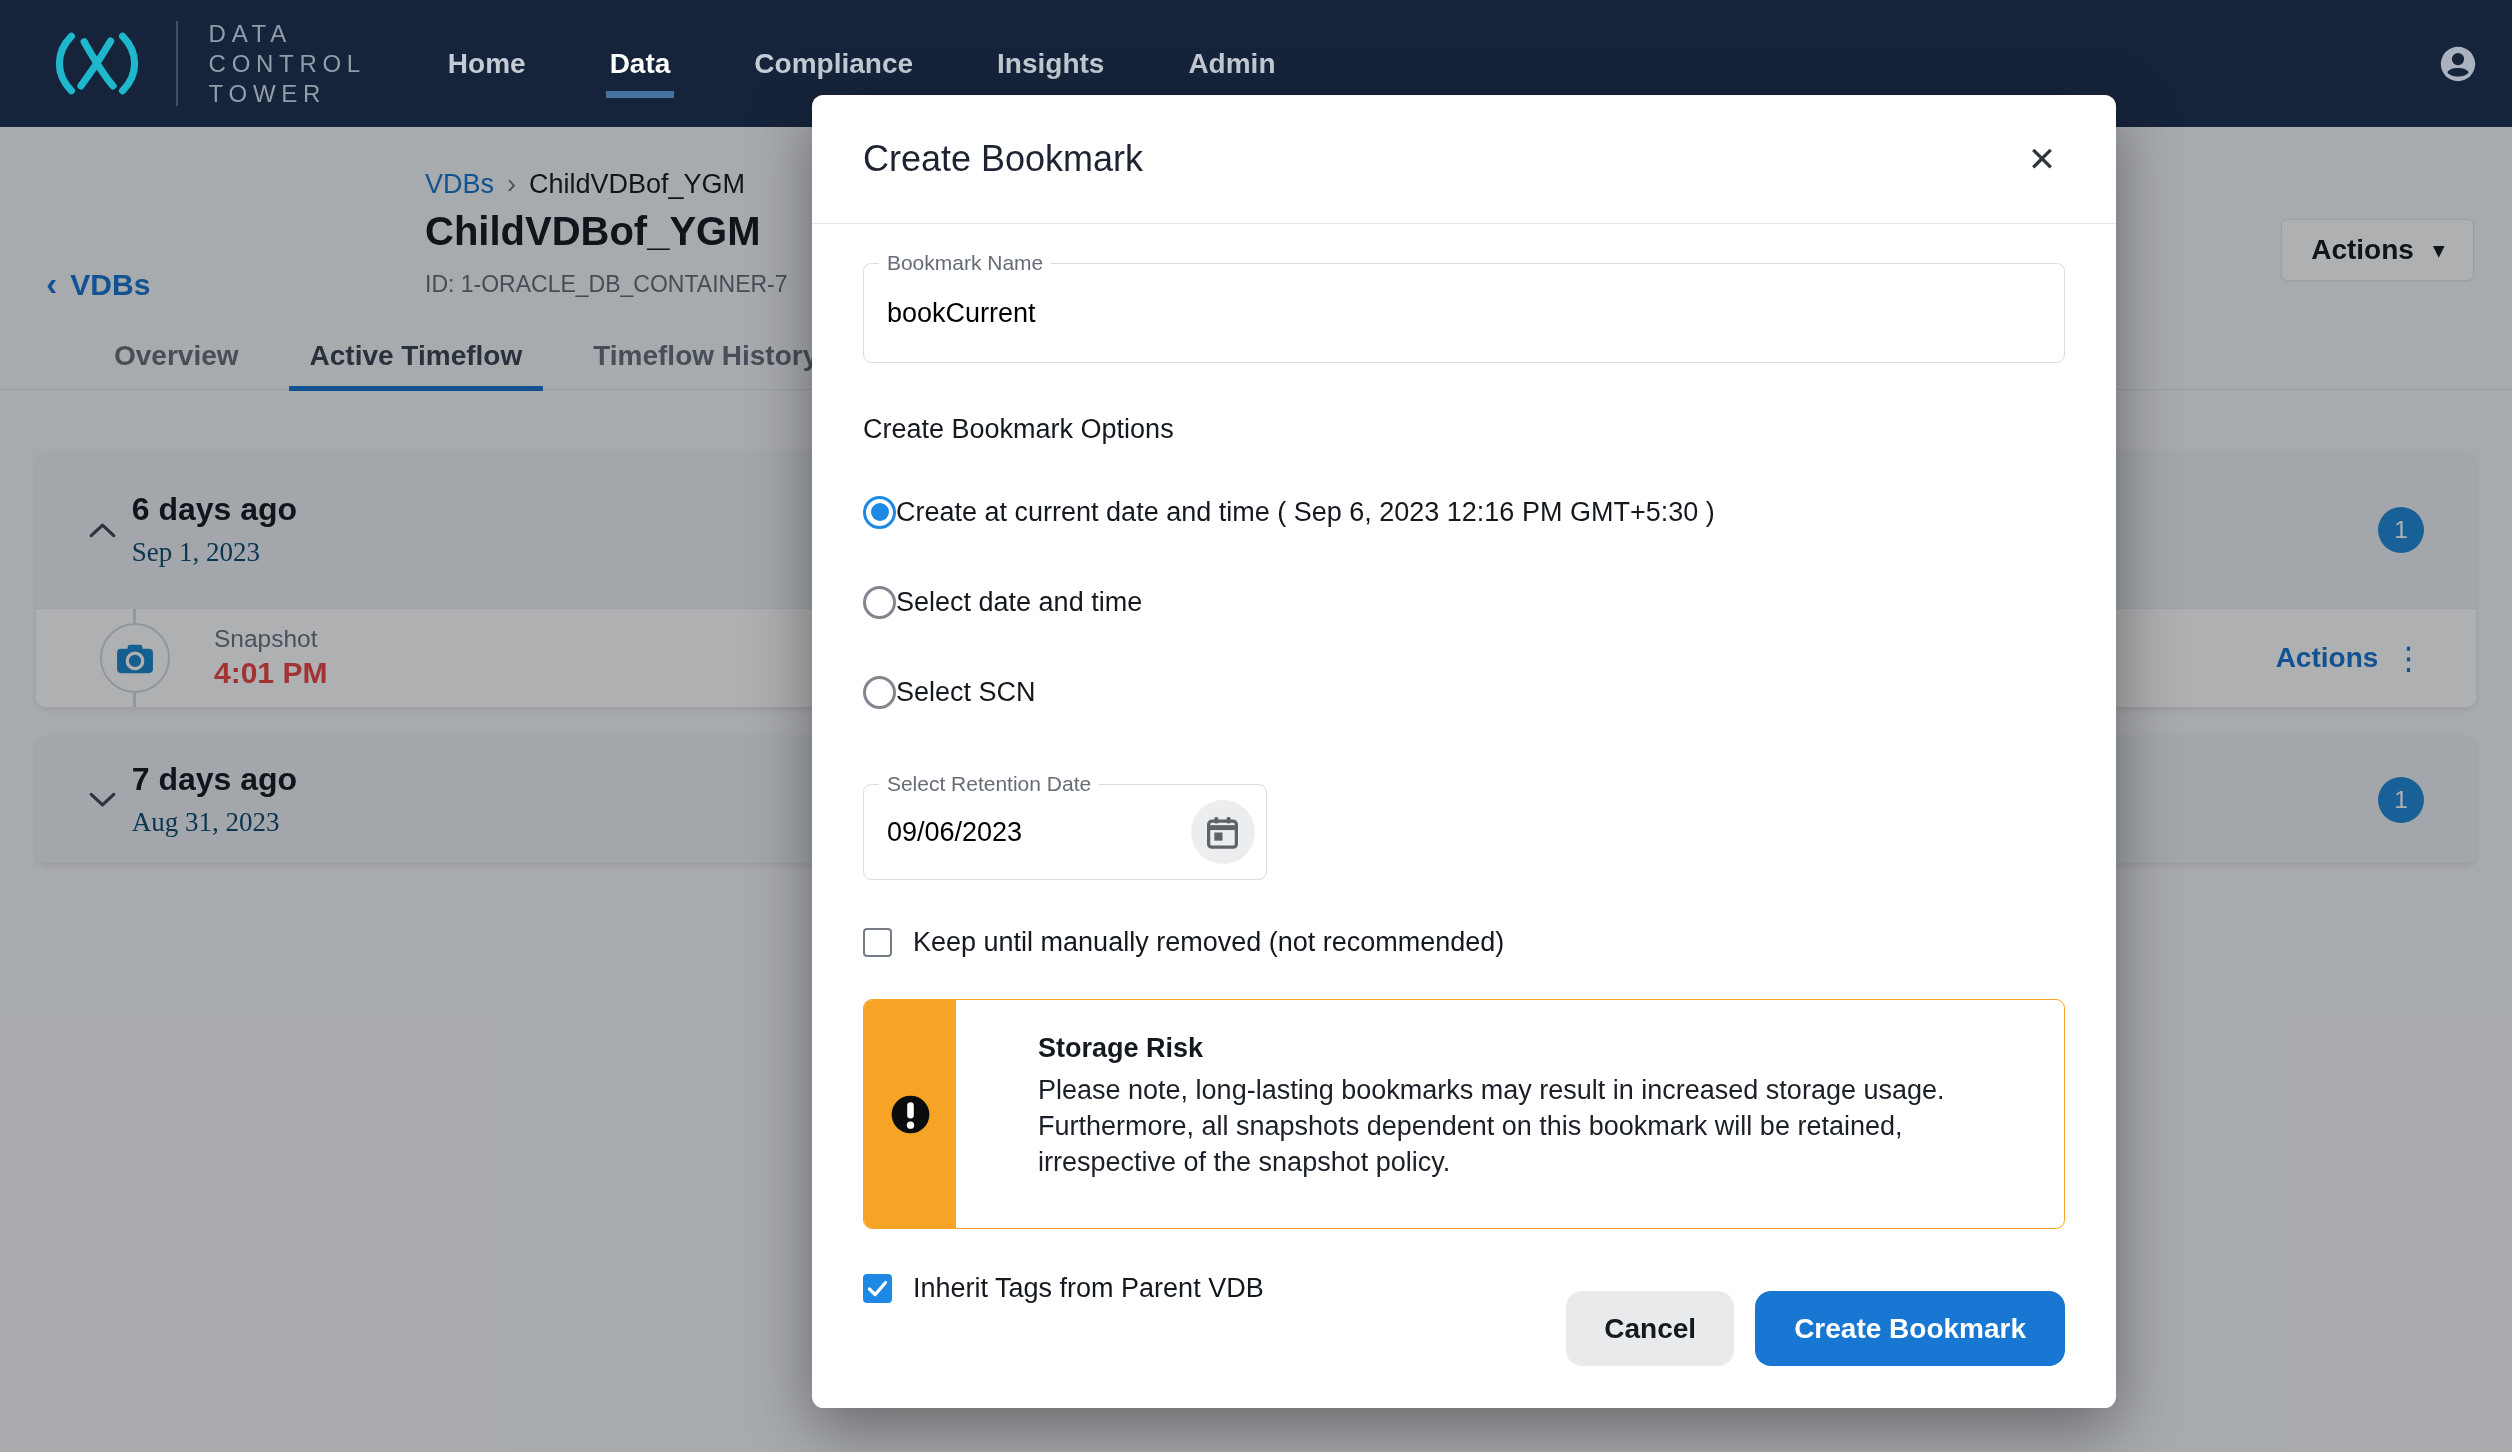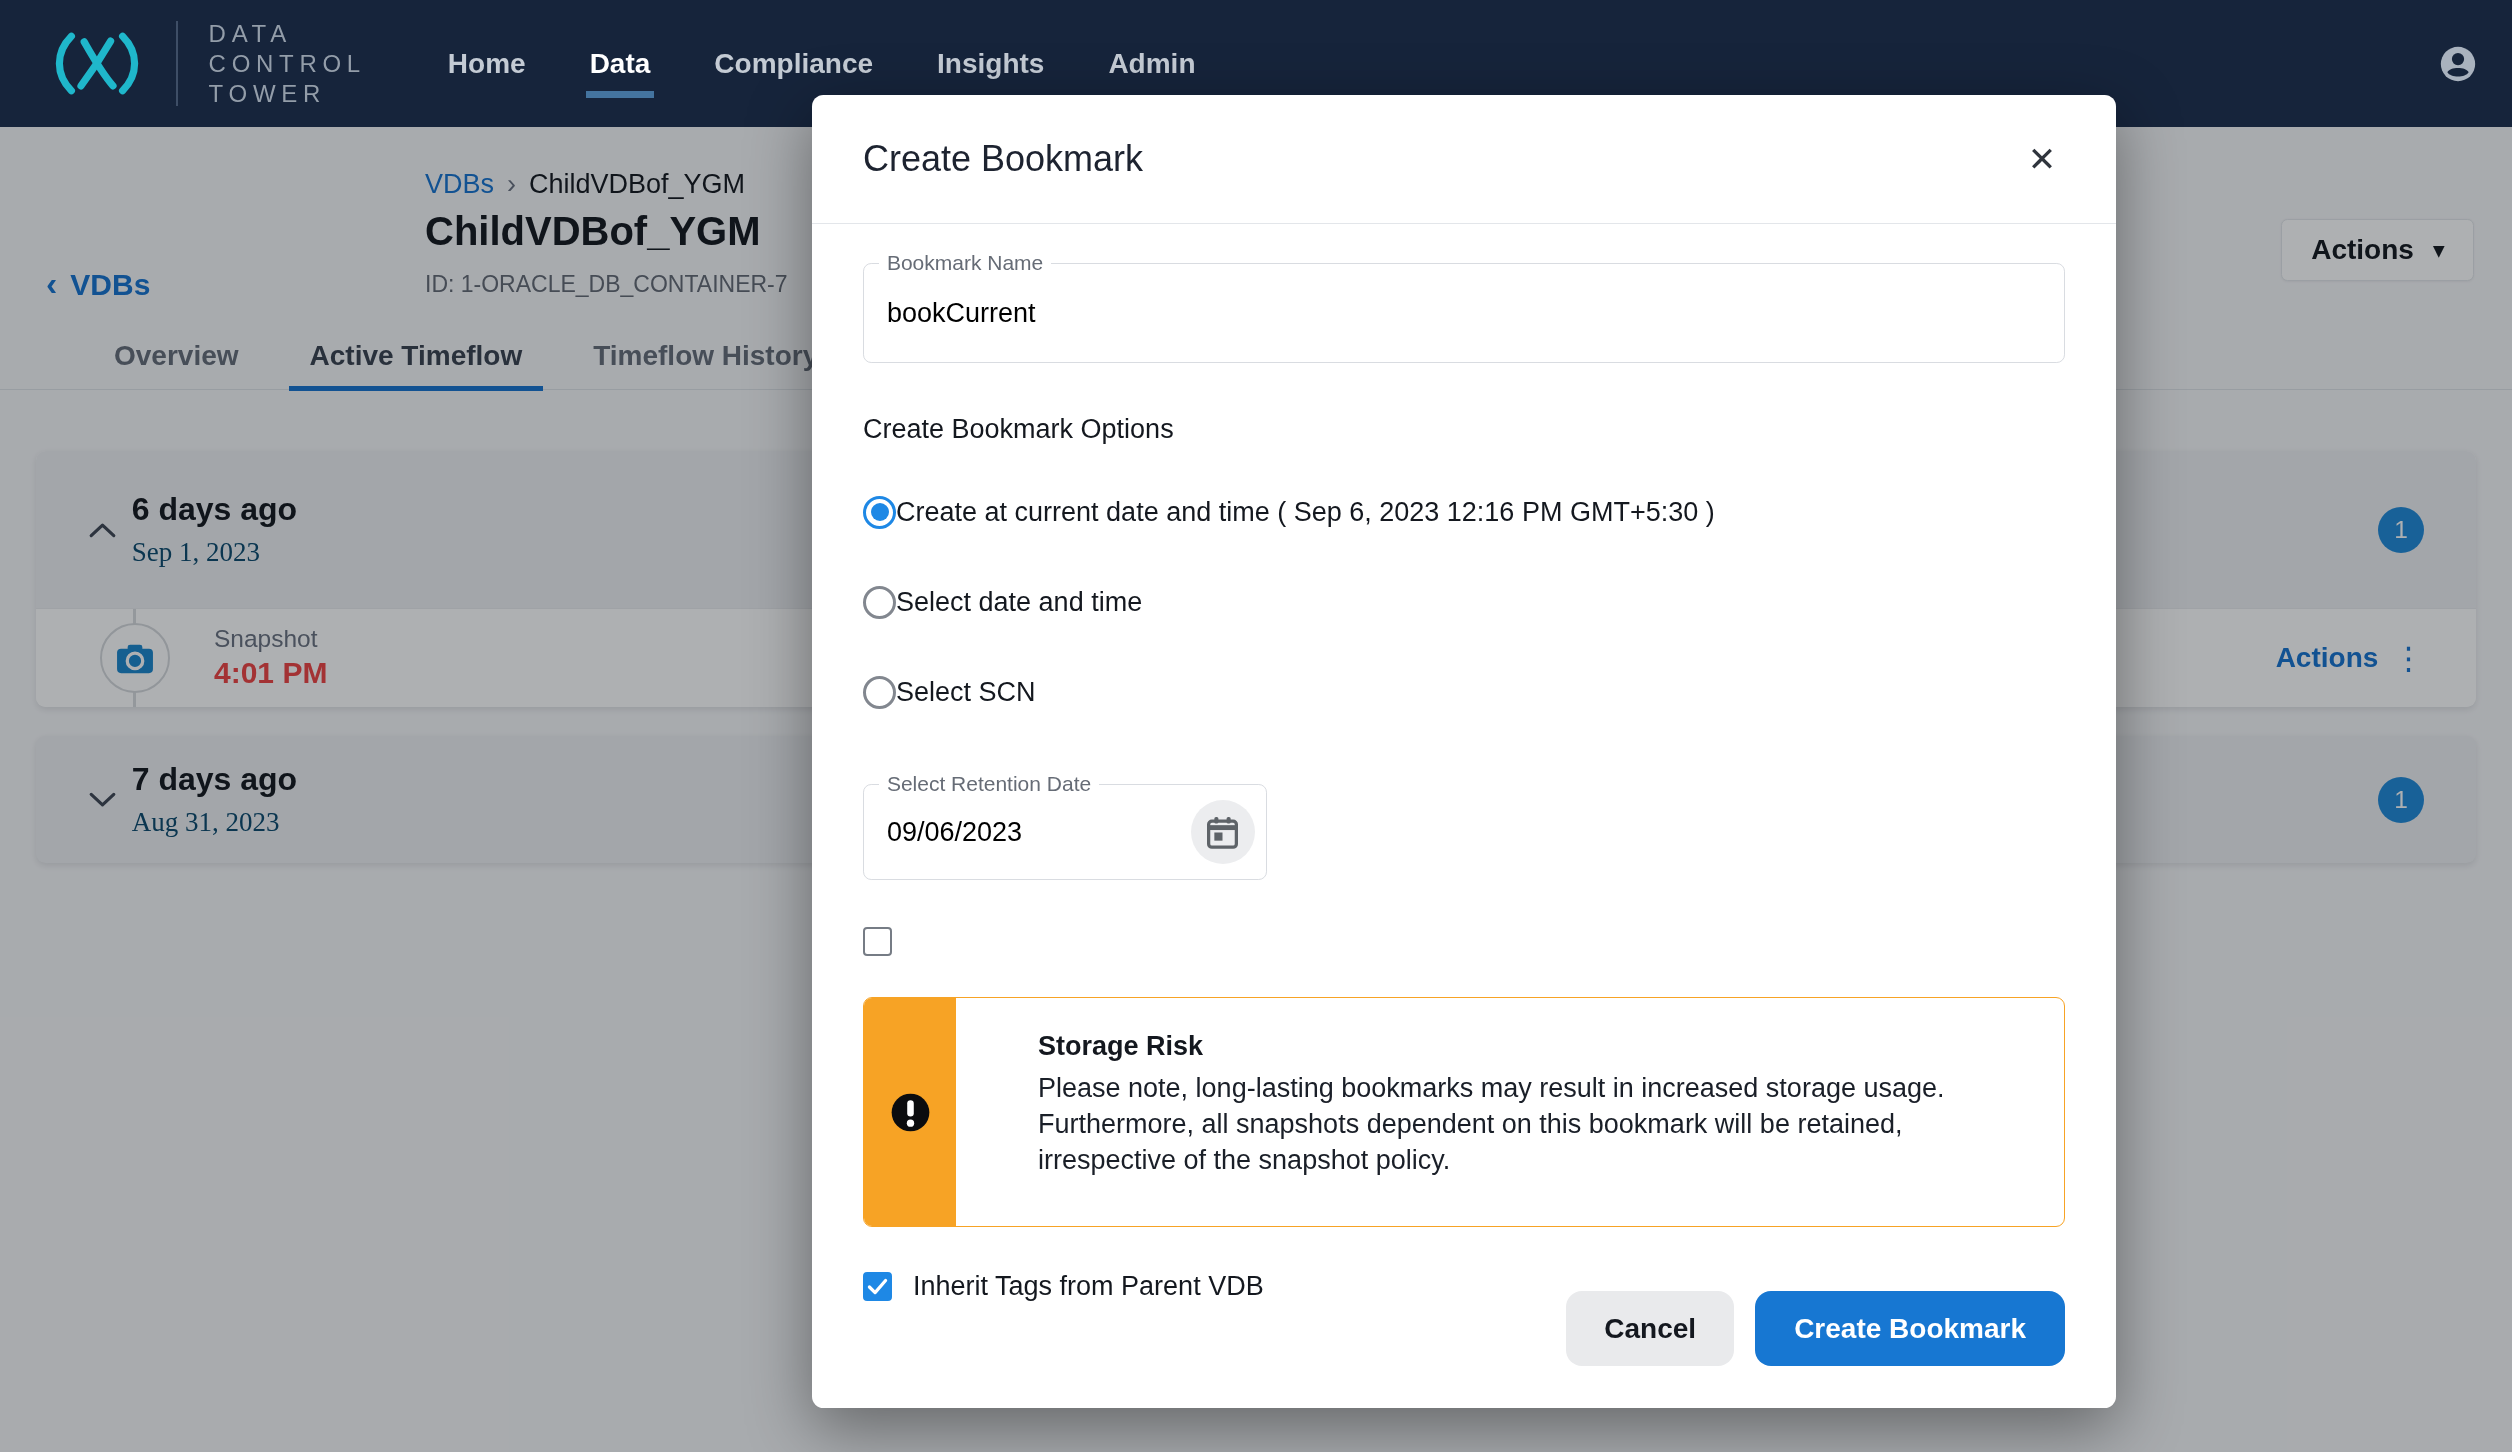--- a/index.html
+++ b/index.html
@@ -4,21 +4,21 @@
 <style>
   html,body{margin:0;padding:0;}
   body{width:2512px;height:1453px;overflow:hidden;font-family:"Liberation Sans",sans-serif;background:#F7F8FA;}
   .screen{position:relative;width:2512px;height:1453px;}
 
   
   .app-header{position:absolute;top:0;left:0;right:0;height:127px;background:#16243B;display:flex;align-items:center;padding-left:49px;box-sizing:border-box;z-index:5;}
   .logo-svg{display:block;}
   .brand-divider{width:1.6px;height:85px;background:#3E4E66;margin:0 31px;}
   .brand-text{color:#939DA9;font-size:24px;line-height:30px;letter-spacing:5.7px;font-weight:400;}
-  .main-nav{display:flex;align-items:center;gap:64px;margin-left:82px;}
+  .main-nav{display:flex;align-items:center;gap:84px;margin-left:82px;}
   .nav-item{position:relative;font-size:28px;font-weight:bold;color:#C4CBD4;cursor:pointer;}
   .nav-item.active{color:#FFFFFF;}
   .nav-item.active .nav-underline{position:absolute;left:-3.3px;right:-3.3px;bottom:-18px;height:6.5px;background:#44749F;}
   .avatar-btn{margin-left:auto;margin-right:36px;cursor:pointer;display:flex;}
 
   
   .content{position:absolute;top:127px;left:0;right:0;bottom:0;background:#F7F8FA;}
   .breadcrumb{position:absolute;left:425px;top:42px;font-size:27px;display:flex;gap:13px;align-items:center;}
   .breadcrumb .crumb-link{color:#1774D0;cursor:pointer;}
   .breadcrumb .crumb-sep{color:#6B7280;}
@@ -255,20 +255,21 @@
             <line x1="2" y1="14" x2="36" y2="14" stroke="#5E6368" stroke-width="6"></line>
             <rect x="9" y="1" width="5" height="8" rx="2" fill="#5E6368"></rect>
             <rect x="24" y="1" width="5" height="8" rx="2" fill="#5E6368"></rect>
             <rect x="9" y="20" width="10" height="10" fill="#5E6368"></rect>
           </svg>
         </span>
       </div>
 
       <div class="check-row keep-row">
         <span class="checkbox"></span>
+        <span class="check-label">Keep until manually removed (not recommended)</span>
       </div>
 
       <div class="warning-box">
         <div class="warning-strip">
           <svg width="41" height="41" viewBox="0 0 50 50">
             <circle cx="25" cy="25" r="23" fill="#0B0C0E"></circle>
             <rect x="21" y="10" width="8" height="20" rx="4" fill="#FFFFFF"></rect>
             <circle cx="25" cy="38" r="4.5" fill="#FFFFFF"></circle>
           </svg>
         </div>

